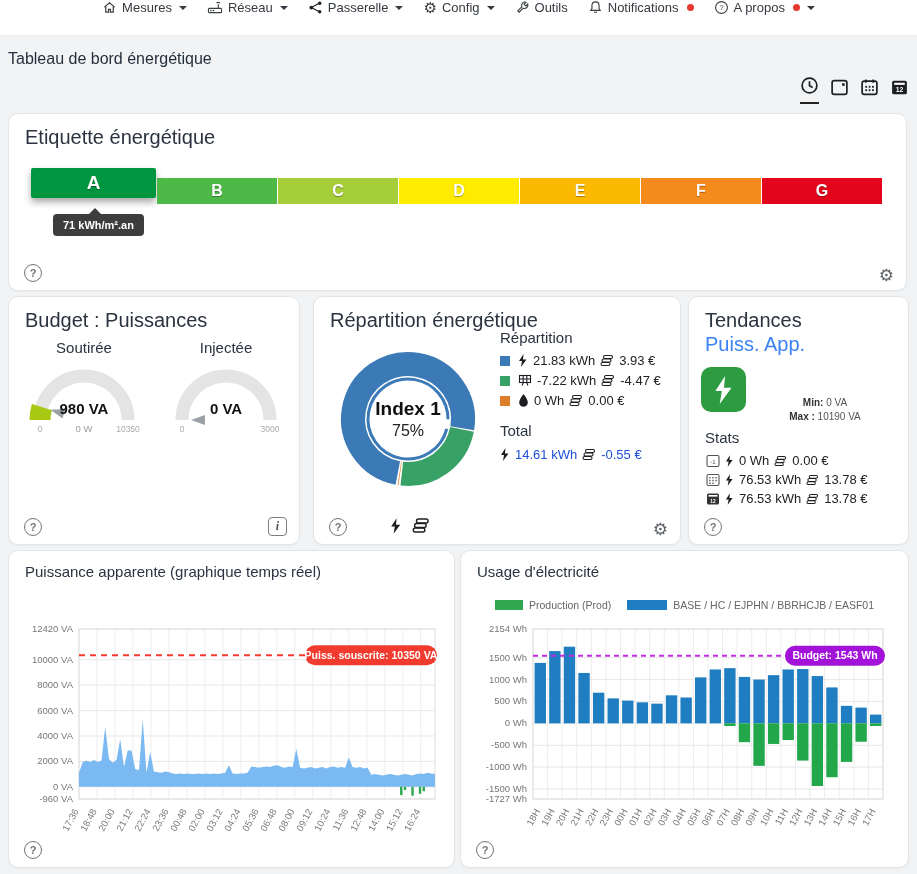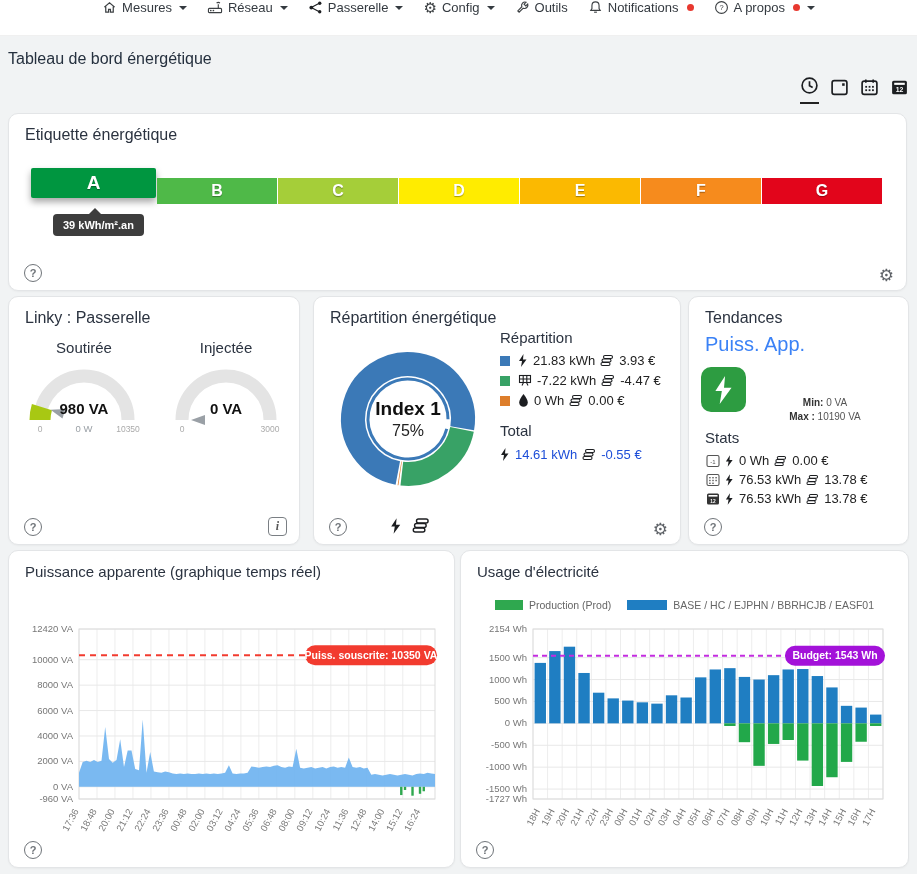--- a/index.html
+++ b/index.html
@@ -11,21 +11,21 @@
   .nav-item svg { display:block; }
   .caret { width:0; height:0; border-left:4px solid transparent; border-right:4px solid transparent;
     border-top:4px solid #343a40; margin-left:2px; }
   .dot { width:7px; height:7px; border-radius:50%; background:#e8382f; margin-left:3px; }
   .page-title { position:absolute; left:8px; top:50px; font-size:16px; color:#25303e; }
   .toolbar { position:absolute; right:8px; top:76px; display:flex; gap:11px; align-items:flex-end; }
   .toolbar .mode { padding-bottom:3px; cursor:pointer; }
   .toolbar .mode.active { border-bottom:2px solid #222; }
   .card { position:absolute; background:#fff; border:1px solid #e3e5e7; border-radius:10px;
     box-shadow:0 1px 2px rgba(0,0,0,.04); }
-  .card-title { position:absolute; left:16px; top:12px; font-size:16px; color:#2b3340; }
+  .card-title { position:absolute; left:16px; top:12px; font-size:20px; color:#2b3340; }
   .help-btn { position:absolute; left:15px; bottom:8px; width:18px; height:18px; border:1.4px solid #6f7479;
     border-radius:50%; color:#6f7479; font-size:11px; font-weight:bold; display:flex; align-items:center;
     justify-content:center; cursor:pointer; background:#fff; }
   .gear-btn { position:absolute; right:12px; bottom:4px; font-size:17px; color:#5f6368; cursor:pointer; }
   .info-btn { position:absolute; right:12px; bottom:8px; width:19px; height:19px; border:1.4px solid #7a7f84;
     border-radius:4px; color:#555; font-size:12px; font-style:italic; font-family:"Liberation Serif",serif;
     font-weight:bold; display:flex; align-items:center; justify-content:center; cursor:pointer; }
   
   .ec-row { position:absolute; left:148px; top:64px; display:flex; gap:1px; }
   .ec-seg { width:120px; height:26px; display:flex; align-items:center; justify-content:center;
@@ -189,27 +189,27 @@
     <div class="ec-seg" style="background: rgb(251, 185, 1);">
         <span>E</span>
       </div>
     <div class="ec-seg" style="background: rgb(246, 139, 29);">
         <span>F</span>
       </div>
     <div class="ec-seg" style="background: rgb(226, 5, 27);">
         <span>G</span>
       </div>
   </div>
-  <div class="ec-tip">39 kWh/m².an</div>
+  <div class="ec-tip">71 kWh/m².an</div>
   <div class="help-btn">?</div>
   <div class="gear-btn">⚙</div>
 </div>
 
 <div class="card" style="left:8px;top:296px;width:292px;height:249px;">
-  <div class="card-title">Linky : Passerelle</div>
+  <div class="card-title">Budget : Puissances</div>
   <div class="gauge-row">
     <div class="gauge">
       <div class="gauge-label">Soutirée</div>
       <svg id="gauge0" width="140" height="82">
           <path d="M 26 62 A 44 44 0 0 1 114 62" fill="none" stroke="#e4e4e4" stroke-width="13"></path>
           <path d="M 26 62 A 44 44 0 0 1 114 62" fill="none" stroke="#a8c813" stroke-width="21" stroke-dasharray="13.131857292005334 138.23007675795088"></path>
           <g transform="translate(70 62) rotate(197.1)">
             <polygon points="21,-5 21,5 35,0" fill="#9aa0a6"></polygon>
           </g>
           <text x="70" y="56" text-anchor="middle" font-size="15" font-weight="bold" fill="#111">980 VA</text>

